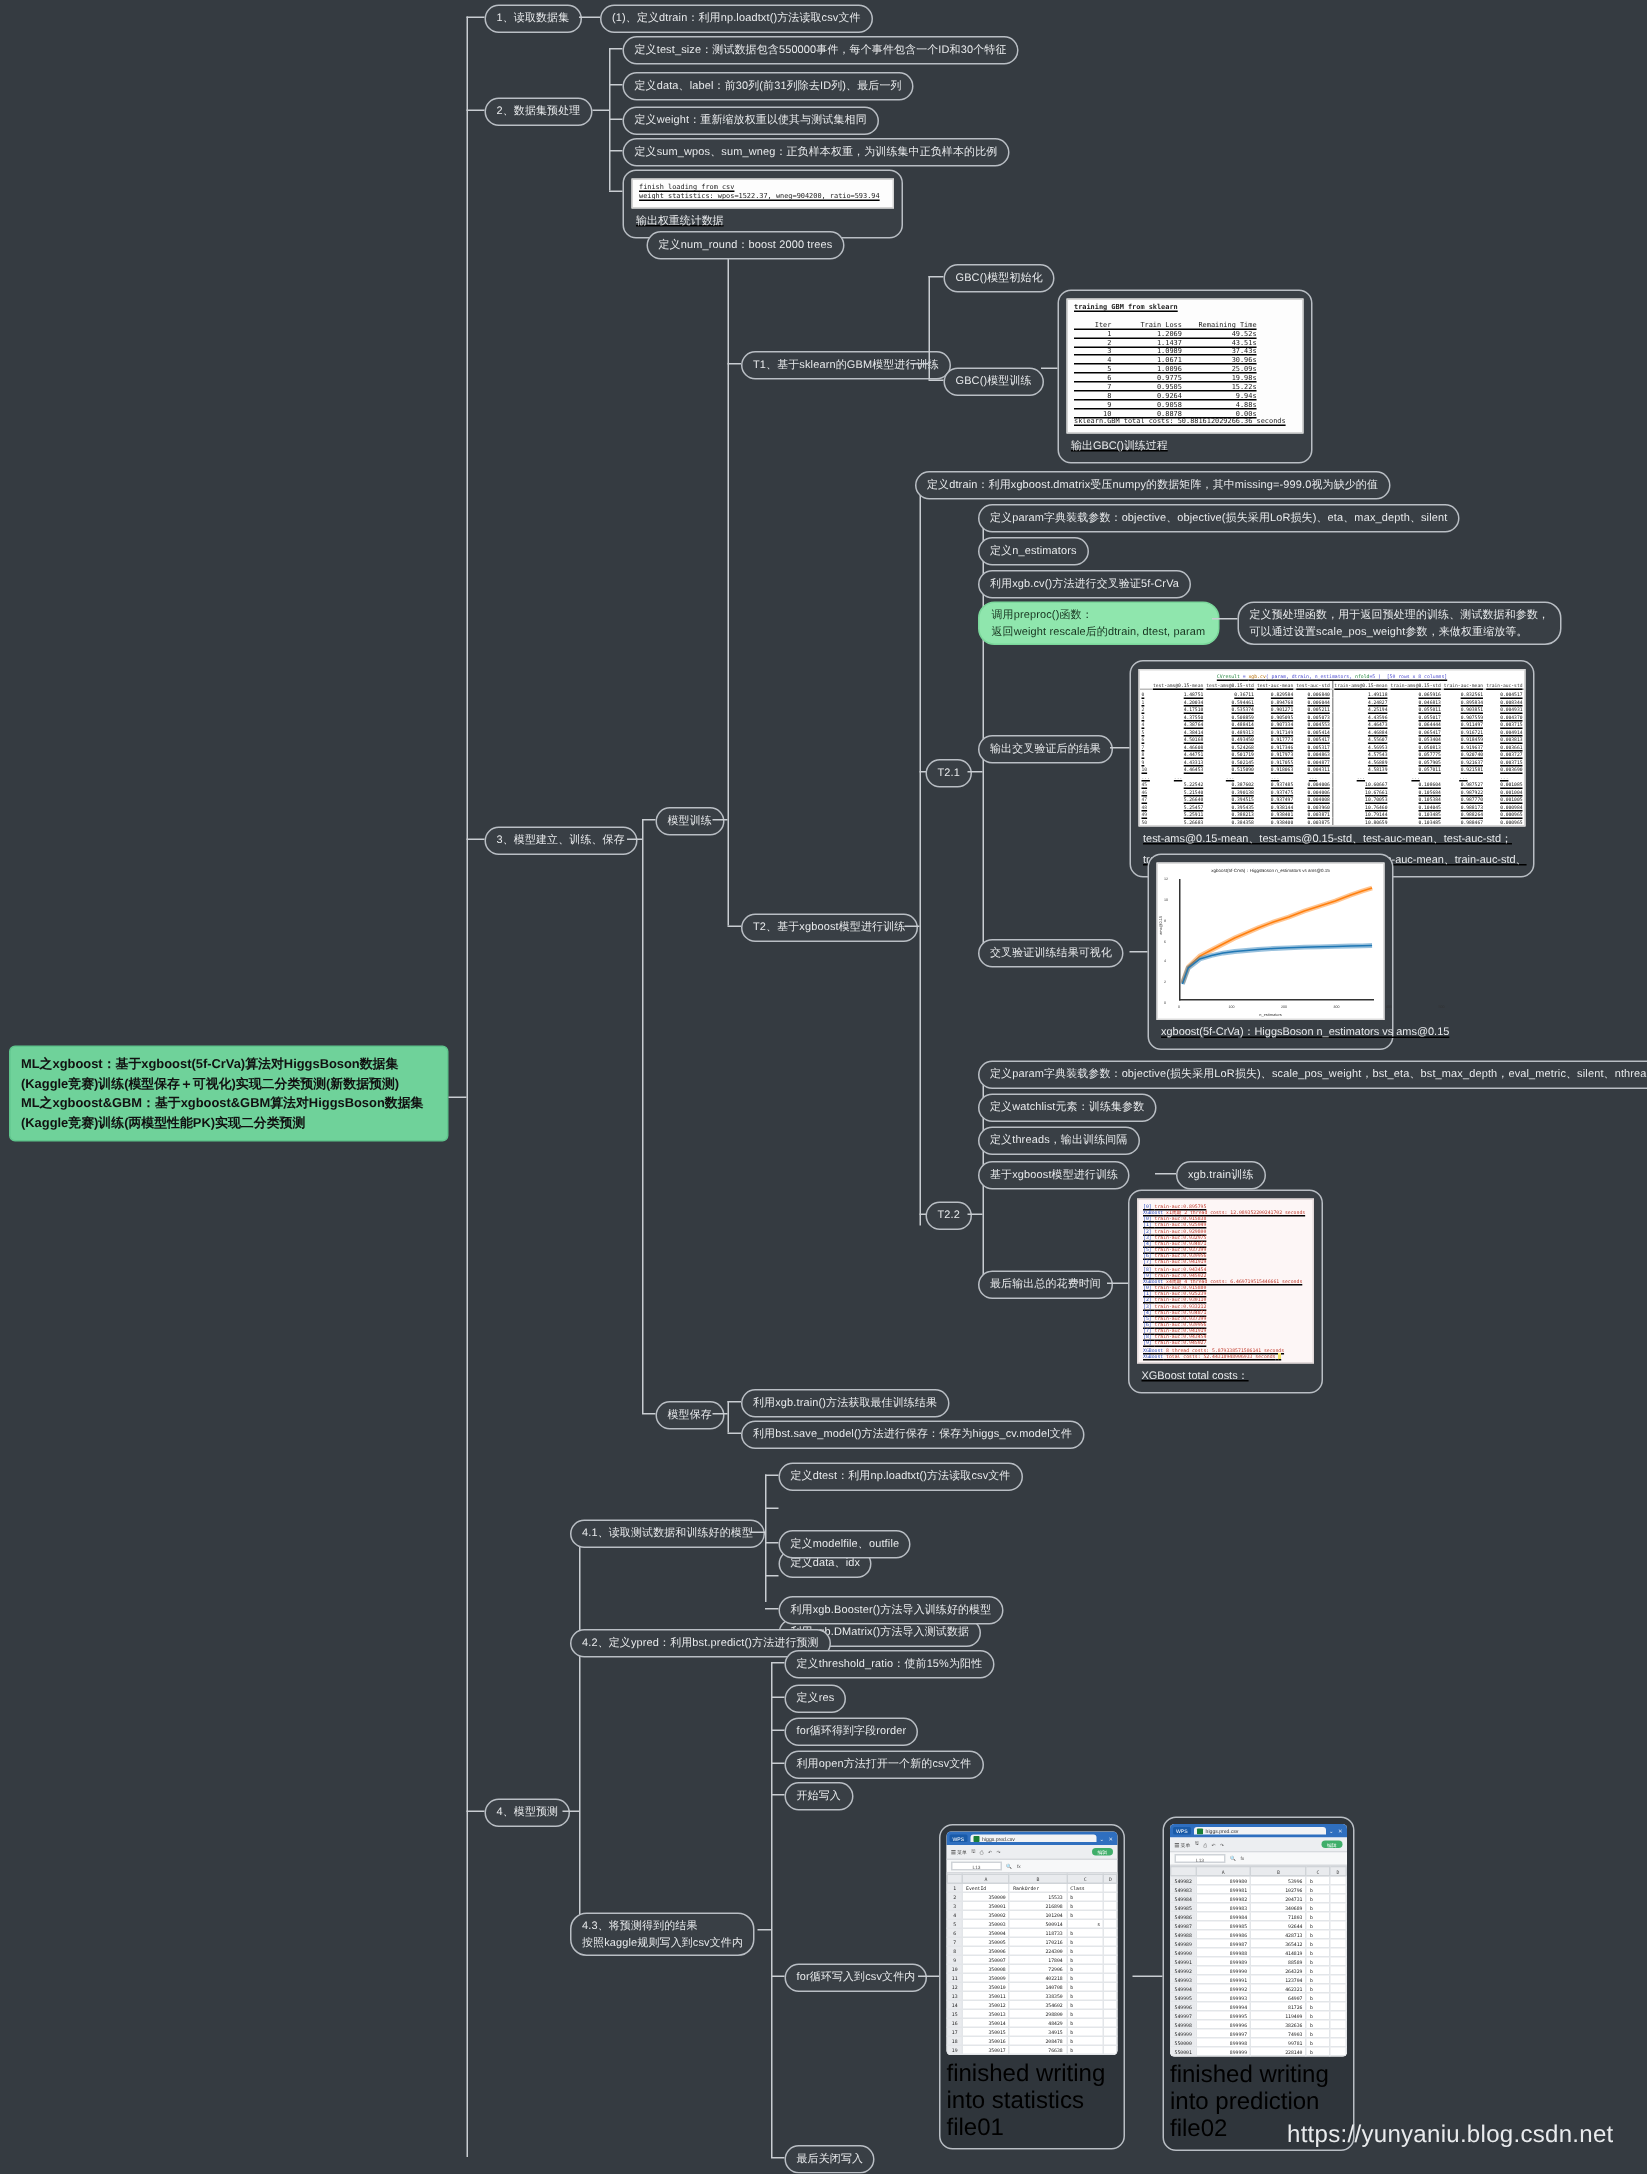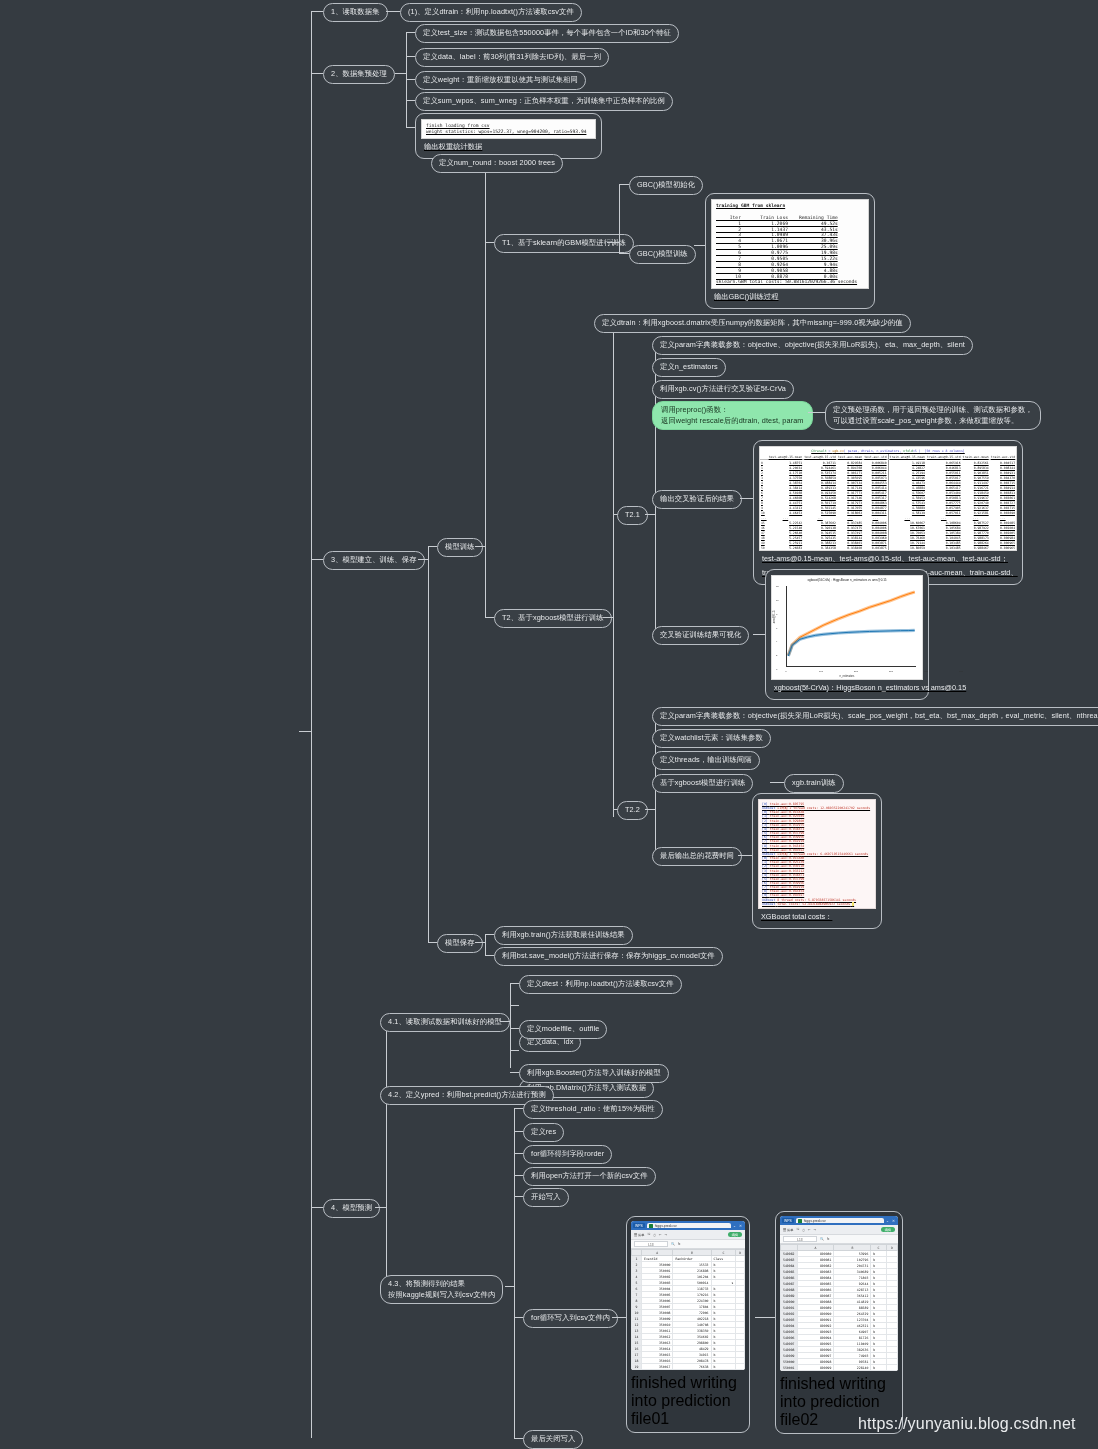--- a/index.html
+++ b/index.html
@@ -128,20 +128,26 @@
   .watermark {
     position: absolute; color: #e9ebed; font-size: 16px;
     letter-spacing: .2px;
   }
 </style>
 </head>
 <body>
 
 <div id="canvas">
 
+  <div class="root" style="left:6px; top:697px; width:293px;">
+    <div>ML之xgboost：基于xgboost(5f-CrVa)算法对HiggsBoson数据集</div>
+    <div>(Kaggle竞赛)训练(模型保存＋可视化)实现二分类预测(新数据预测)</div>
+    <div>ML之xgboost&amp;GBM：基于xgboost&amp;GBM算法对HiggsBoson数据集</div>
+    <div>(Kaggle竞赛)训练(两模型性能PK)实现二分类预测</div>
+  </div>
 
   <div class="ln h" style="left:299px; top:731px; width:12px;"></div>
   <div class="ln v" style="left:311px; top:11px; height:1427px;"></div>
 
   <div class="ln h" style="left:311px; top:11px; width:12px;"></div>
   <div class="ln h" style="left:311px; top:73px; width:12px;"></div>
   <div class="ln h" style="left:311px; top:559px; width:12px;"></div>
   <div class="ln h" style="left:311px; top:1207px; width:12px;"></div>
 
   <div class="node" style="left:323px; top:3px;">1、读取数据集</div>
@@ -208,21 +214,21 @@
 sklearn.GBM total costs: 50.881612029266.36 seconds</span></div>
     <div class="cap">输出GBC()训练过程</div>
   </div>
 
   <div class="ln h" style="left:485px; top:617px; width:9px;"></div>
   <div class="node" style="left:494px; top:609px;">T2、基于xgboost模型进行训练</div>
   <div class="ln h" style="left:603px; top:617px; width:10px;"></div>
   <div class="ln v" style="left:613px; top:322px; height:495px;"></div>
 
   <div class="ln h" style="left:613px; top:322px; width:9px;"></div>
-  <div class="node" style="left:594px; top:314px;text-align:center;">定义dtrain：利用xgboost.dmatrix受压numpy的数据矩阵，其中missing=-999.0视为缺少的值</div>
+  <div class="node" style="left:610px; top:314px;text-align:center;">定义dtrain：利用xgboost.dmatrix受压numpy的数据矩阵，其中missing=-999.0视为缺少的值</div>
 
   <div class="ln h" style="left:613px; top:514px; width:9px;"></div>
   <div class="node" style="left:617px; top:506px;">T2.1</div>
   <div class="ln h" style="left:645px; top:514px; width:10px;"></div>
   <div class="ln v" style="left:655px; top:344px; height:290px;"></div>
 
   <div class="ln h" style="left:655px; top:344px; width:9px;"></div>
   <div class="node" style="left:652px; top:336px;">定义param字典装载参数：objective、objective(损失采用LoR损失)、eta、max_depth、silent</div>
   <div class="ln h" style="left:655px; top:366px; width:9px;"></div>
   <div class="node" style="left:652px; top:358px;">定义n_estimators</div>
@@ -778,21 +784,21 @@
             <tr>
               <td class="rh">19</td>
               <td class="num">350017</td>
               <td class="num">76638</td>
               <td class="l">b</td>
               <td></td>
             </tr>
           </tbody>
       </table>
     </div>
-    <div class="cap" style="padding-top:4px;">finished writing into prediction file01</div>
+    <div class="cap" style="padding-top:4px;">finished writing into statistics file01</div>
   </div>
 
   <div class="xl" style="left:775px; top:1211px; width:128px;">
     <div class="xlwin">
       <div class="xltitle">
         <span class="xlbadge">WPS</span>
         <span class="xltab">higgs.pred.csv</span>
         <span class="xlctl">⌄ ✕</span>
       </div>
       <div class="xlribbon">

